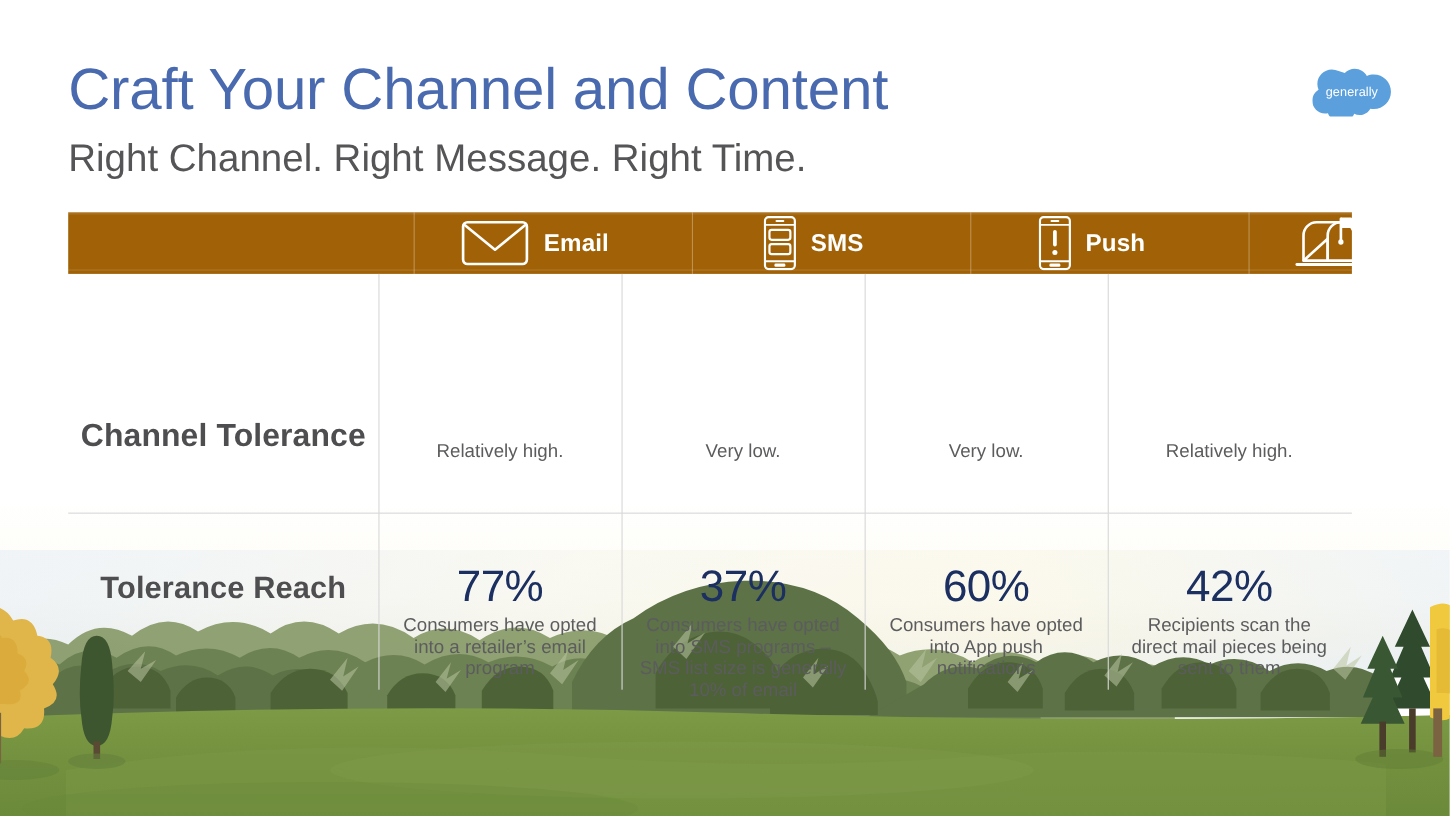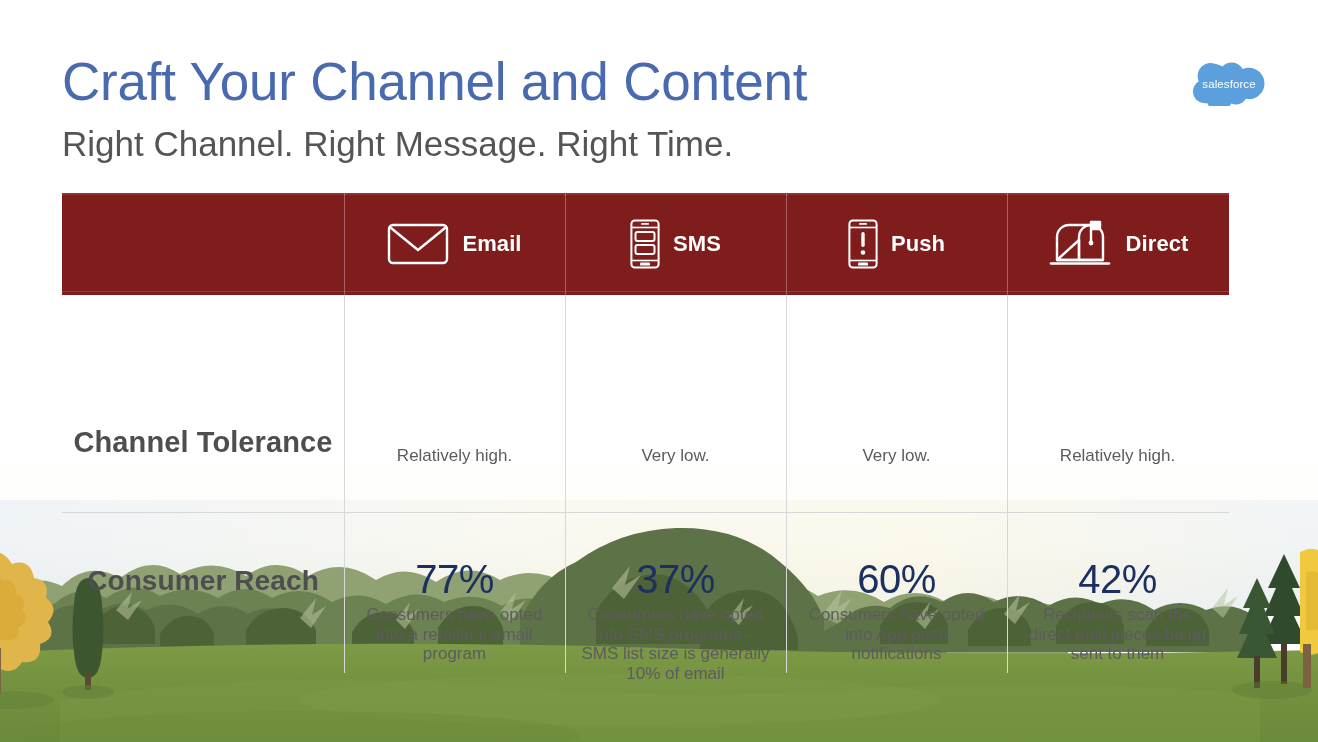--- a/index.html
+++ b/index.html
@@ -88,24 +88,25 @@
   
   #table {
     position: absolute;
     left: 62px;
     top: 193px;
     width: 1167px;
   }
 
   .thead {
     display: flex;
-    background: #7f1d1d;
-    height: 102px;
+    background: #a16207;
+    height: 56px;
     box-shadow: 0 2px 0 0 rgba(255,255,255,0.10) inset;
     position: relative;
+    gap: 32px;
   }
   .thead::after {
     content: "";
     position: absolute;
     left: 0; right: 0; bottom: 3px;
     height: 1px;
     background: rgba(255,255,255,0.14);
   }
 
   .col-label { width: 282px; flex: 0 0 282px; }
@@ -330,21 +331,21 @@
     <div id="slide-subtitle">Right Channel. Right Message. Right Time.</div>
   </div>
 
   <div id="sf-logo">
     <svg width="72" height="46" viewBox="0 0 72 46" xmlns="http://www.w3.org/2000/svg">
       <path fill="#5ba0dd" d="M29.5,6.4c2.3-2.4,5.5-3.9,9.1-3.9c4.7,0,8.8,2.6,11,6.5c1.9-0.9,4.1-1.3,6.3-1.3
         c8.6,0,15.6,7,15.6,15.7c0,8.7-7,15.7-15.6,15.7c-1.1,0-2.1-0.1-3.1-0.3c-1.9,3.4-5.6,5.8-9.8,5.8c-1.8,0-3.4-0.4-4.9-1.1
         c-2,4.6-6.5,7.8-11.8,7.8c-5.5,0-10.3-3.5-12.1-8.4c-0.8,0.2-1.7,0.3-2.6,0.3C5.1,43.1,0,38,0,31.6c0-4.3,2.3-8,5.7-10
         C5,20,4.6,18.2,4.6,16.3C4.6,9,10.5,3.1,17.8,3.1C22.1,3.1,26,5.4,29.5,6.4z"></path>
     </svg>
-    <div class="sf-word">salesforce</div>
+    <div class="sf-word">generally</div>
   </div>
 
   <div id="table">
 
     <div class="thead">
       <div class="col-label"></div>
 
       <div class="col-ch">
         <span class="ch-icon">
           <svg width="62" height="42" viewBox="0 0 62 42" fill="none" xmlns="http://www.w3.org/2000/svg">
@@ -417,21 +418,21 @@
       </div>
       <div class="col-ch">
         <div class="tolerance-text">Very low.</div>
       </div>
       <div class="col-ch">
         <div class="tolerance-text">Relatively high.</div>
       </div>
     </div>
 
     <div class="row row-reach">
-      <div class="col-label">Consumer Reach</div>
+      <div class="col-label">Tolerance Reach</div>
       <div class="col-ch">
         <div class="reach-pct">77%</div>
         <div class="reach-desc">Consumers have opted into a retailer’s email program</div>
       </div>
       <div class="col-ch">
         <div class="reach-pct">37%</div>
         <div class="reach-desc">Consumers have opted into SMS programs – SMS list size is generally 10% of email</div>
       </div>
       <div class="col-ch">
         <div class="reach-pct">60%</div>

